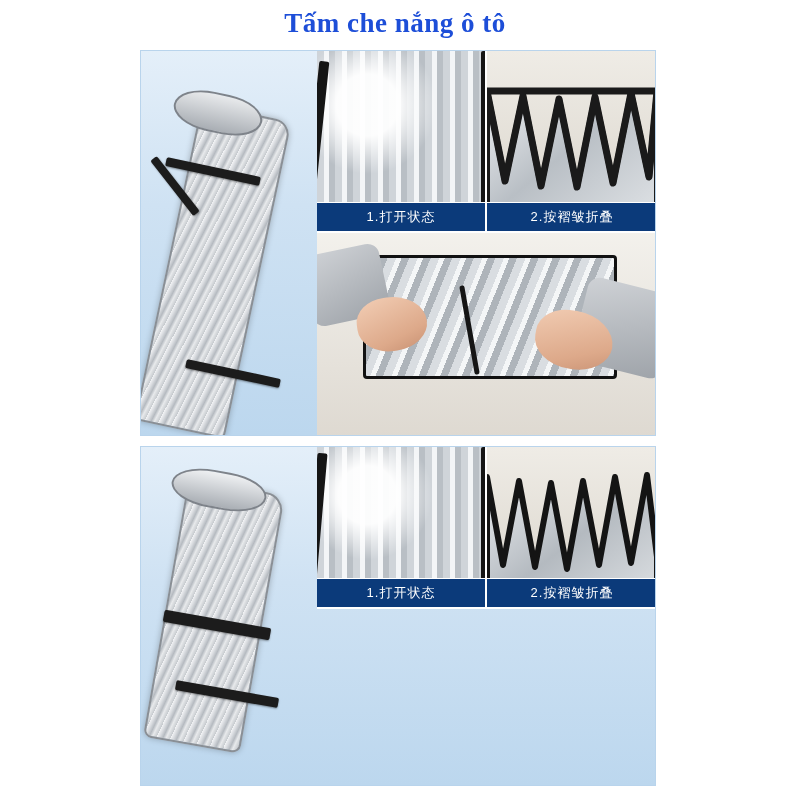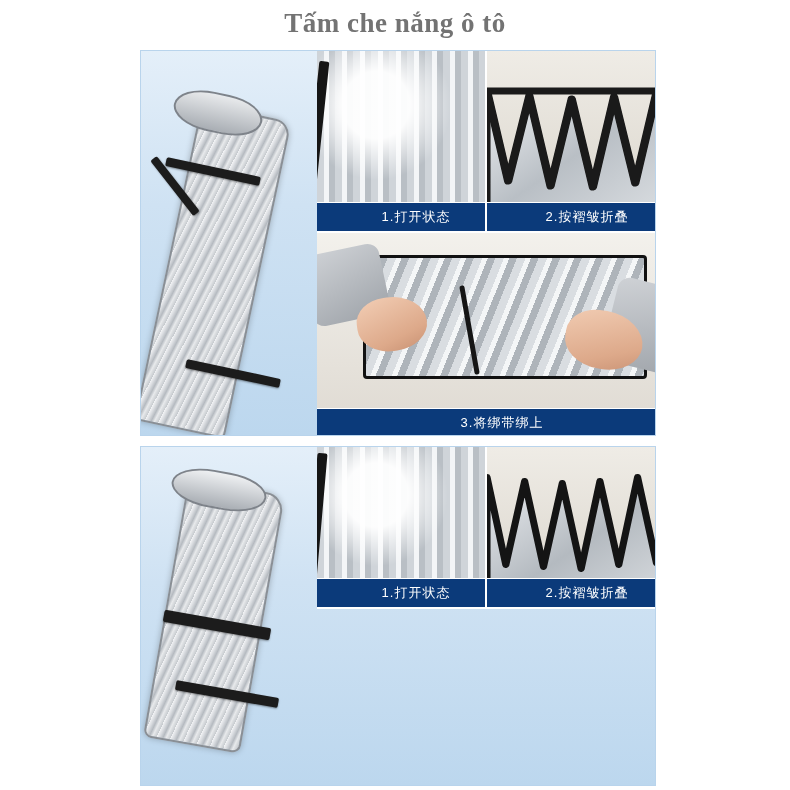--- a/index.html
+++ b/index.html
@@ -29,21 +29,21 @@
     height: 46px;
     display: flex;
     align-items: center;
     justify-content: center;
     background: #ffffff;
   }
   .title-text {
     font-family: "Liberation Serif", serif;
     font-size: 27px;
     font-weight: bold;
-    color: #737373;
+    color: #1d4ed8;
     letter-spacing: 0.5px;
   }
 
   
   .panel {
     position: absolute;
     left: 140px;
     width: 516px;
     background: #cfe2f3;
     border: 1px solid #b9d4ec;
@@ -150,21 +150,20 @@
     position: absolute;
     left: 176px;
     top: 0;
     right: 0;
     bottom: 0;
   }
   .cell {
     position: absolute;
     overflow: hidden;
     background: #dfe6ec;
-    padding-left: 30px;
   }
   .cell .img {
     position: absolute;
     inset: 0;
   }
 
   
   .foil {
     background:
       radial-gradient(circle at 30% 30%, rgba(255,255,255,0.95) 0 18%, rgba(255,255,255,0) 40%),
@@ -316,21 +315,20 @@
       <div class="divider-h" style="top:180px; height:2px;"></div>
 
       <div class="cell" style="left:0; top:182px; width:340px; height:204px;">
         <div class="img" style="background:linear-gradient(180deg,#f3f1ec,#ded9d1);"></div>
         <div class="img foil-diag" style="left:46px; top:22px; right:40px; bottom:58px; border-radius:4px; border:3px solid #111;"></div>
         <div class="sleeve" style="left:-10px; top:16px; width:78px; height:72px; transform:rotate(-12deg);"></div>
         <div class="hand" style="left:40px; top:64px; width:70px; height:54px; transform:rotate(-8deg);"></div>
         <div class="sleeve" style="right:-14px; top:52px; width:92px; height:86px; transform:rotate(14deg);"></div>
         <div class="hand" style="right:44px; top:78px; width:78px; height:58px; transform:rotate(10deg);"></div>
         <div class="edge-black" style="left:150px; top:52px; width:5px; height:90px; transform:rotate(-10deg);"></div>
-        <div class="caption wide">3.将绑带绑上</div>
       </div>
 
     </div>
   </div>
 
   <div class="panel-gap"></div>
 
   <div class="panel panel-bottom">
     <div class="photo-bg"></div>
 

